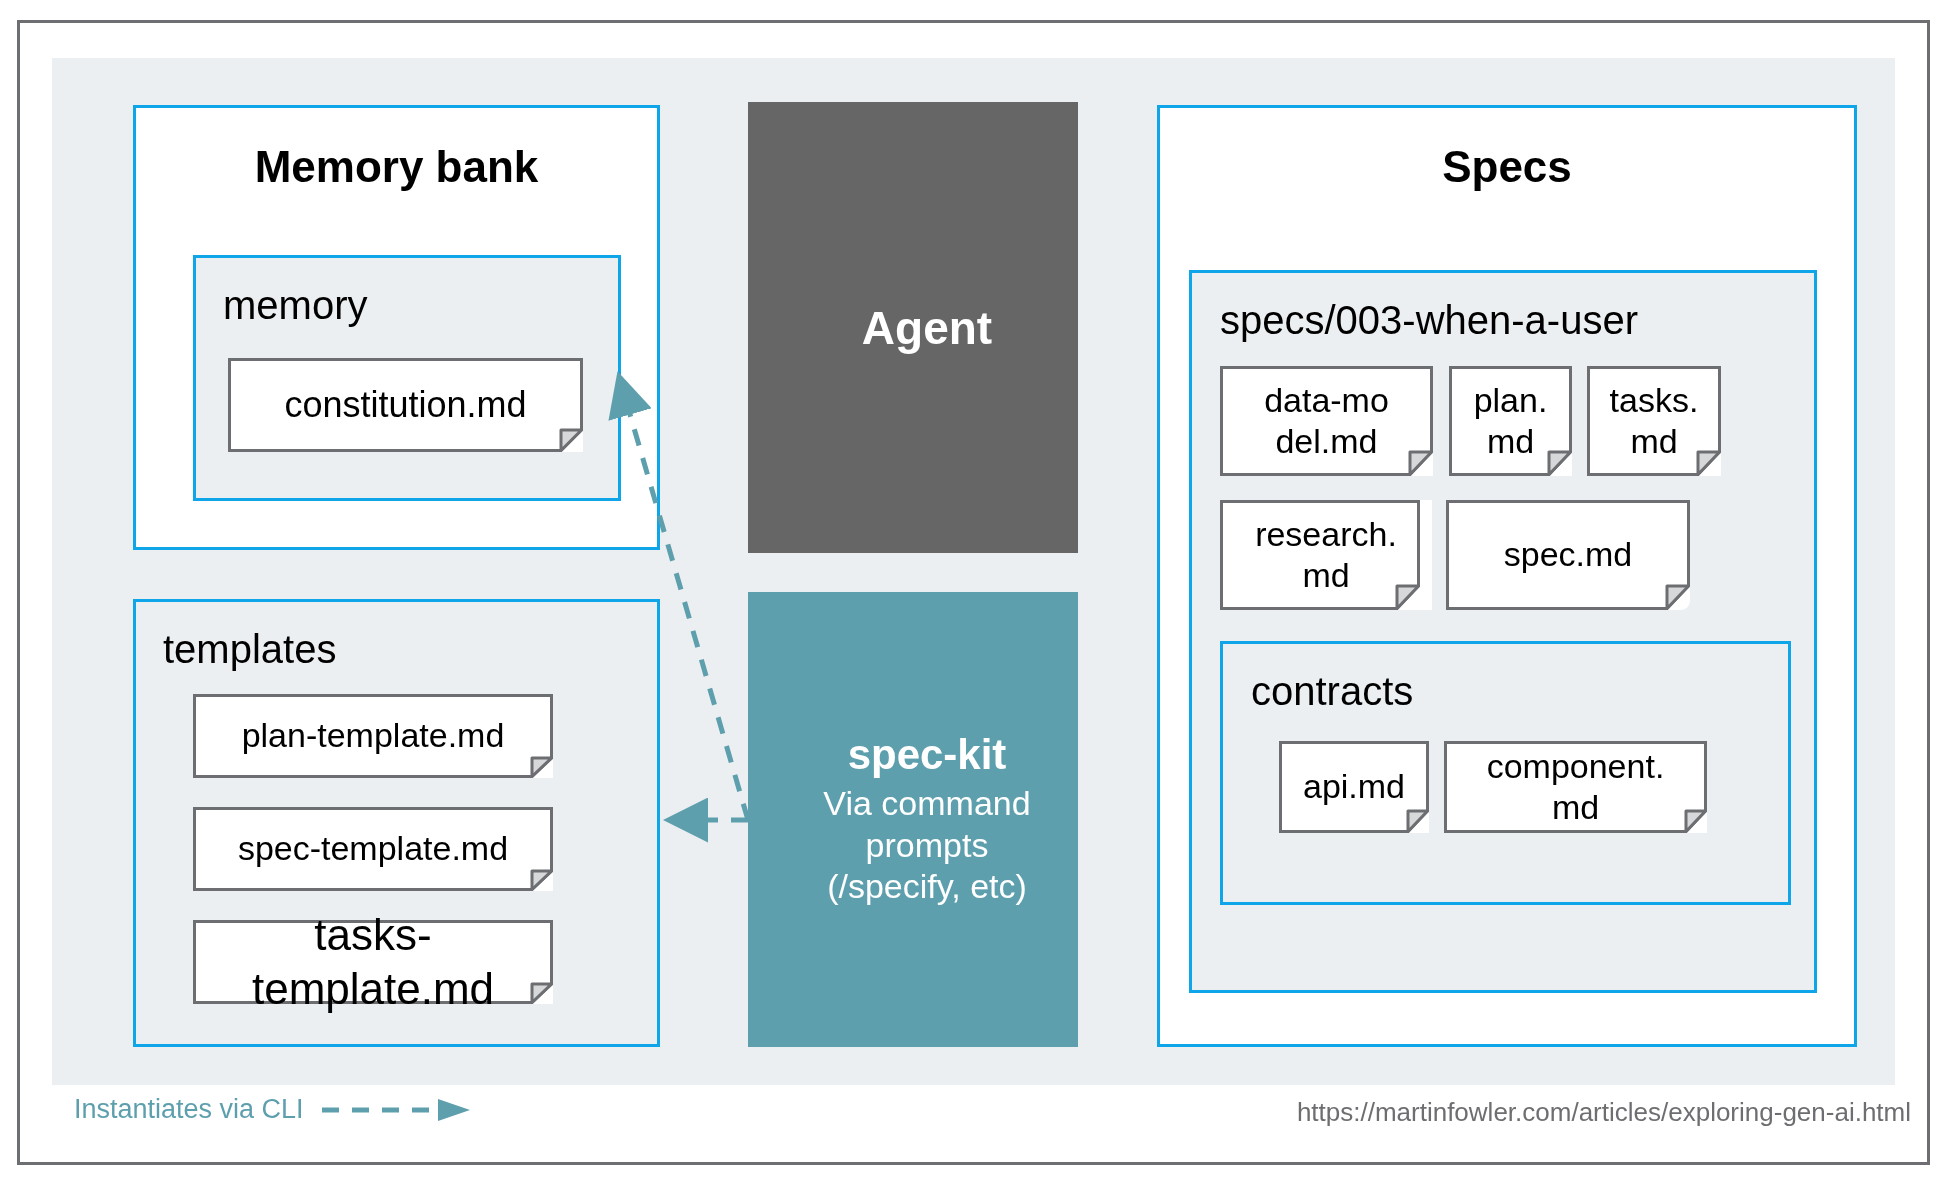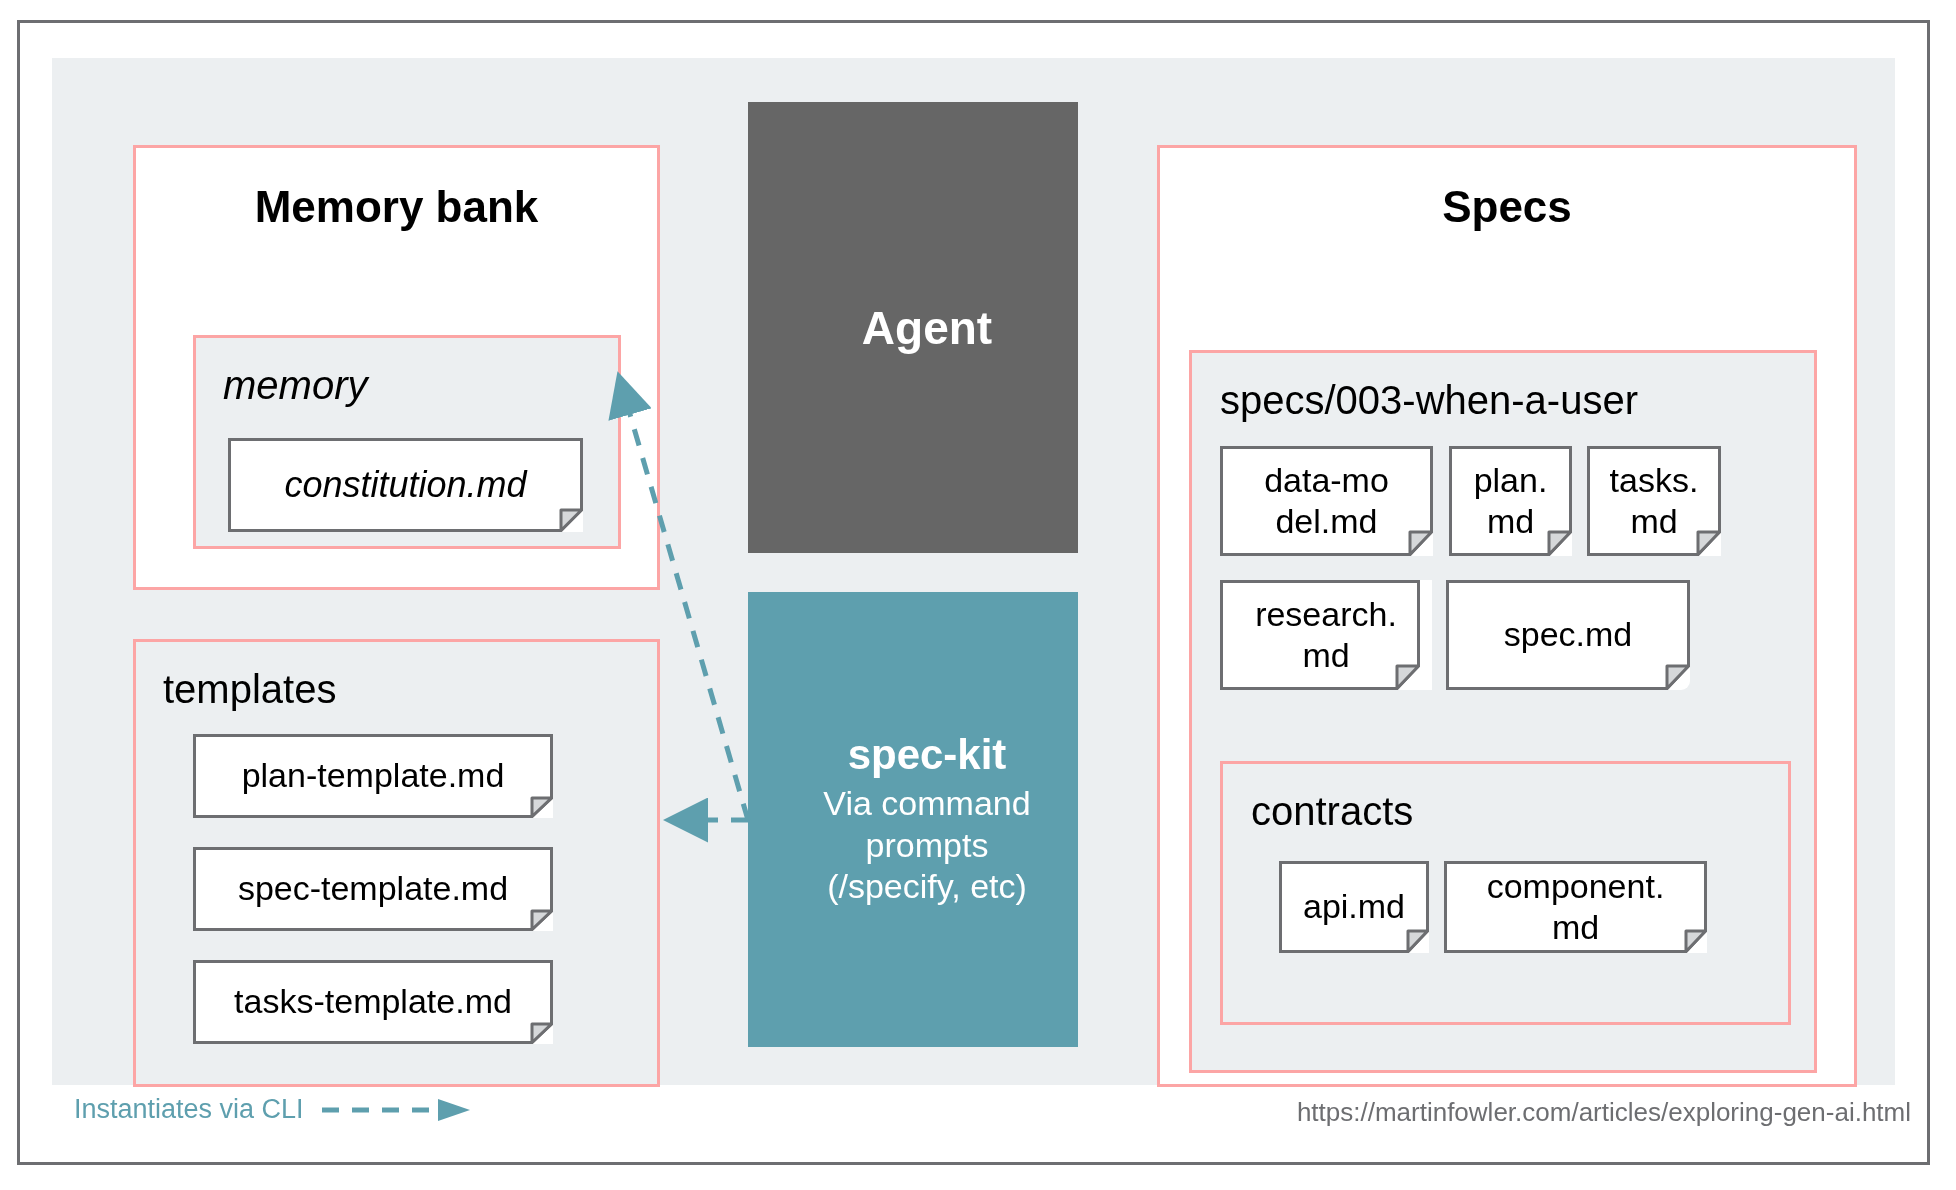--- a/index.html
+++ b/index.html
@@ -32,23 +32,22 @@
   .panel {
     position: absolute;
     left: 52px; top: 58px;
     width: 1843px; height: 1027px;
     background: #eceff1;
   }
 
   
   .group {
     position: absolute;
-    border: 3px solid #fca5a5;
-    box-sizing: border-box;
-    margin-top: 40px;
+    border: 3px solid #0ea5e9;
+    box-sizing: border-box;
   }
   .group.white  { background: #ffffff; }
   .group.grey   { background: #eceff1; }
 
   .group-title-center {
     position: absolute;
     left: 0; right: 0;
     text-align: center;
     font-weight: bold;
     color: #000000;
@@ -127,21 +126,21 @@
 <body>
 
 <div id="stage">
 
   <div class="outer-frame"></div>
   <div class="panel"></div>
 
   <div class="group white" style="left:133px; top:105px; width:527px; height:445px;">
     <div class="group-title-center" style="top:34px; font-size:44px;">Memory bank</div>
 
-    <div class="group grey" style="left:57px; top:147px; width:428px; height:214px;font-style:italic;">
+    <div class="group grey" style="left:57px; top:147px; width:428px; height:246px;">
       <div class="group-title-left" style="left:27px; top:25px; font-size:40px;">memory</div>
 
       <div class="file" style="left:32px; top:100px; width:355px; height:94px;">
         <svg class="fsvg" width="355" height="94" viewBox="0 0 355 94">
           <path d="M1.5,1.5 H353.5 V72 L333,92.5 H1.5 Z" fill="#ffffff" stroke="#6d6e71" stroke-width="3"></path>
           <path d="M353.5,72 H333 V92.5 Z" fill="#d6d8da" stroke="#6d6e71" stroke-width="3" stroke-linejoin="round"></path>
         </svg>
         <span class="flabel" style="font-size:36px;">constitution.md</span>
       </div>
     </div>
@@ -164,21 +163,21 @@
         <path d="M358.5,64 H339 V82.5 Z" fill="#d6d8da" stroke="#6d6e71" stroke-width="3" stroke-linejoin="round"></path>
       </svg>
       <span class="flabel" style="font-size:34px;">spec-template.md</span>
     </div>
 
     <div class="file" style="left:57px; top:318px; width:360px; height:84px;">
       <svg class="fsvg" width="360" height="84" viewBox="0 0 360 84">
         <path d="M1.5,1.5 H358.5 V64 L339,82.5 H1.5 Z" fill="#ffffff" stroke="#6d6e71" stroke-width="3"></path>
         <path d="M358.5,64 H339 V82.5 Z" fill="#d6d8da" stroke="#6d6e71" stroke-width="3" stroke-linejoin="round"></path>
       </svg>
-      <span class="flabel" style="font-size:34px;">tasks-template.md</span>
+      <span class="flabel" style="font-size:44px;">tasks-template.md</span>
     </div>
   </div>
 
   <div class="block" style="left:748px; top:102px; width:330px; height:451px; background:#666666;">
     <span class="b-title" style="font-size:46px;">Agent</span>
   </div>
 
   <div class="block" style="left:748px; top:592px; width:330px; height:455px; background:#5e9fae;">
     <span class="b-title" style="font-size:42px;">spec-kit</span>
     <span class="b-sub" style="font-size:34px; margin-top:4px;">Via command

